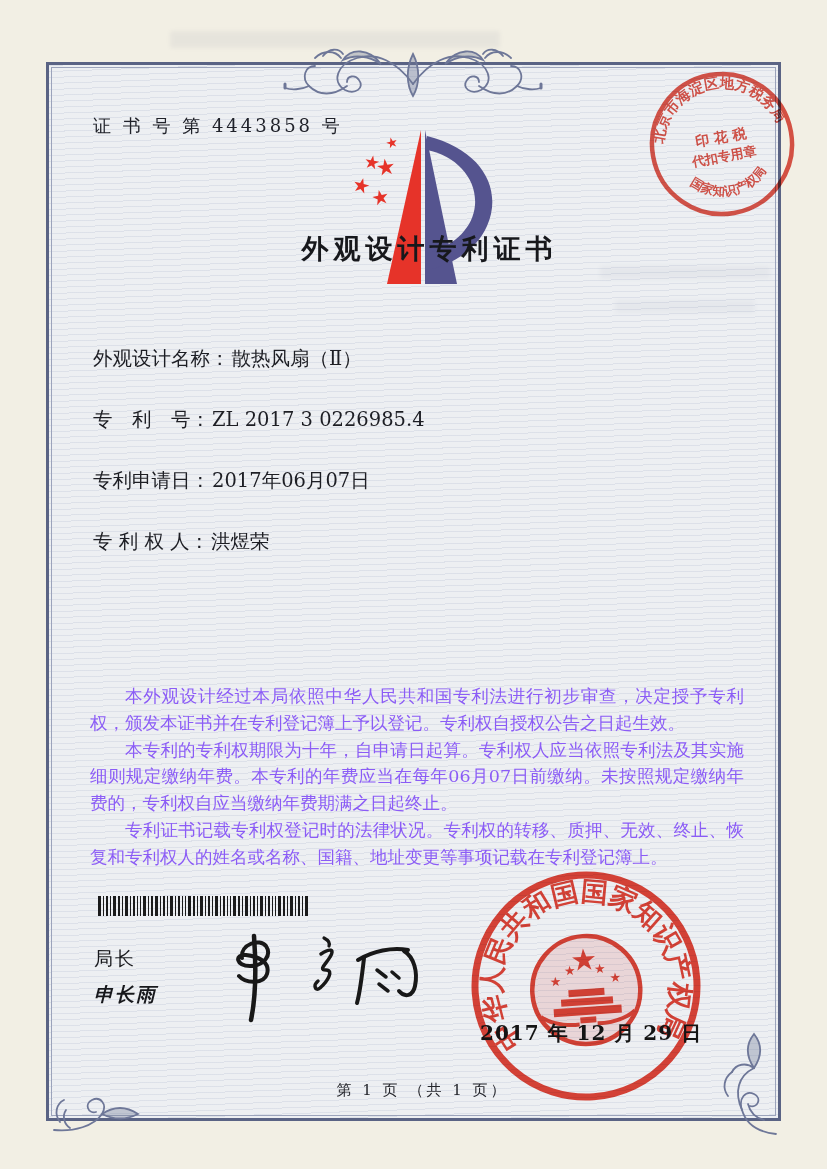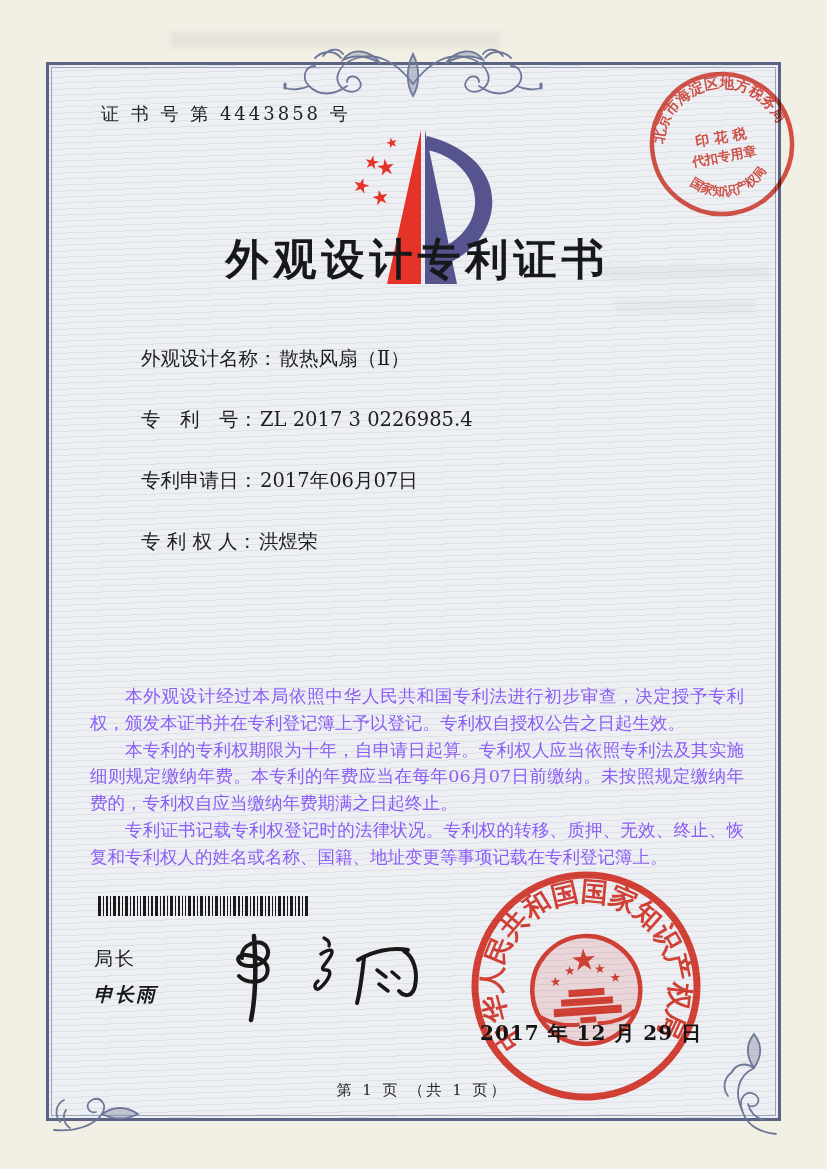--- a/index.html
+++ b/index.html
@@ -18,27 +18,27 @@
       rgba(120,135,175,0.14) 0px, rgba(120,135,175,0.14) 1px,
       transparent 1px, transparent 6px);
   }
   .frame-inner{position:absolute;inset:2px;border:1px solid #9ba3bb;}
   
   .ghost{position:absolute;background:#6a7088;opacity:.08;filter:blur(2px);border-radius:2px;}
   .g1{left:170px;top:31px;width:330px;height:17px;}
   .g2{left:600px;top:266px;width:170px;height:13px;opacity:.06;}
   .g3{left:615px;top:300px;width:140px;height:13px;opacity:.05;}
 
-  .cert-no{position:absolute;left:93px;top:102px;font-size:18px;color:#20222a;letter-spacing:3px;margin-left:8px;}
+  .cert-no{position:absolute;left:93px;top:114px;font-size:18px;color:#20222a;letter-spacing:3px;}
   .logo{position:absolute;left:337px;top:124px;}
   .title{
-    position:absolute;left:50px;top:231px;width:735px;text-align:center;
-    font-size:43px;font-weight:bold;color:#17181c;letter-spacing:5px;
-  }
-  .fields{position:absolute;left:93px;top:341px;color:#1d1e24;margin-left:48px;}
+    position:absolute;left:62px;top:231px;width:735px;text-align:center;
+    font-size:27px;font-weight:bold;color:#17181c;letter-spacing:5px;
+  }
+  .fields{position:absolute;left:93px;top:341px;color:#1d1e24;}
   .field-row{font-size:19.5px;line-height:36px;margin-bottom:25px;white-space:nowrap;}
   .field-row .val{margin-left:2px;}
   .body-text{
     position:absolute;left:90px;top:683px;width:654px;
     font-size:17.5px;line-height:26.8px;color:#8b5cf6;text-align:justify;
   }
   .body-text p{margin:0;text-indent:2em;}
   .barcode{position:absolute;left:98px;top:896px;}
   .signer-title{position:absolute;left:94px;top:946px;font-size:19px;font-weight:normal;color:#17181c;letter-spacing:2px;}
   .signer-name{position:absolute;left:94px;top:982px;font-size:19px;font-weight:bold;color:#17181c;letter-spacing:2px;font-style:italic;}

